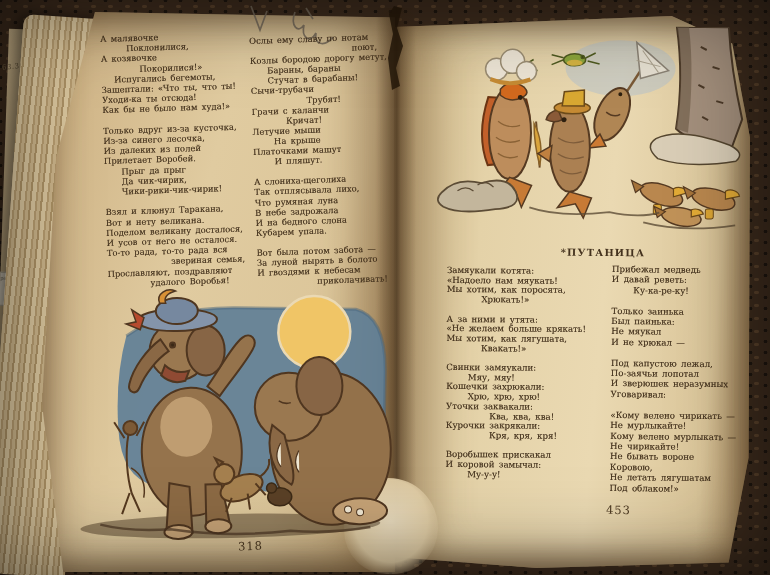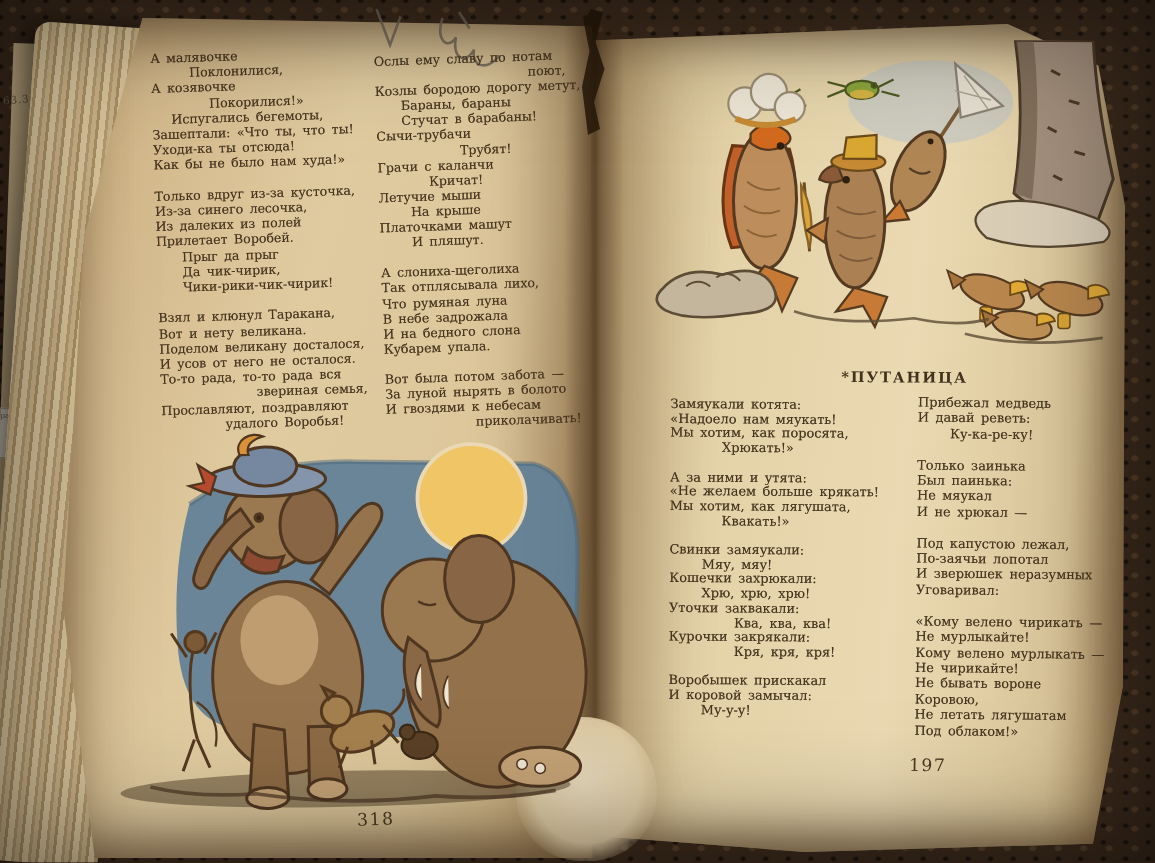--- a/index.html
+++ b/index.html
@@ -234,15 +234,15 @@
     </g>
   </svg>
 
   <div id="l-col1" class="verse"><div class="vline">А малявочке</div><div class="vline">      Поклонилися,</div><div class="vline">А козявочке</div><div class="vline">         Покорилися!»</div><div class="vline">   Испугались бегемоты,</div><div class="vline">Зашептали: «Что ты, что ты!</div><div class="vline">Уходи-ка ты отсюда!</div><div class="vline">Как бы не было нам худа!»</div><div class="vline">&nbsp;</div><div class="vline">Только вдруг из-за кусточка,</div><div class="vline">Из-за синего лесочка,</div><div class="vline">Из далеких из полей</div><div class="vline">Прилетает Воробей.</div><div class="vline">    Прыг да прыг</div><div class="vline">    Да чик-чирик,</div><div class="vline">    Чики-рики-чик-чирик!</div><div class="vline">&nbsp;</div><div class="vline">Взял и клюнул Таракана,</div><div class="vline">Вот и нету великана.</div><div class="vline">Поделом великану досталося,</div><div class="vline">И усов от него не осталося.</div><div class="vline">То-то рада, то-то рада вся</div><div class="vline">               звериная семья,</div><div class="vline">Прославляют, поздравляют</div><div class="vline">          удалого Воробья!</div></div>
   <div id="l-col2" class="verse"><div class="vline">Ослы ему славу по нотам</div><div class="vline">                        поют,</div><div class="vline">Козлы бородою дорогу метут,</div><div class="vline">    Бараны, бараны</div><div class="vline">    Стучат в барабаны!</div><div class="vline">Сычи-трубачи</div><div class="vline">             Трубят!</div><div class="vline">Грачи с каланчи</div><div class="vline">        Кричат!</div><div class="vline">Летучие мыши</div><div class="vline">     На крыше</div><div class="vline">Платочками машут</div><div class="vline">     И пляшут.</div><div class="vline">&nbsp;</div><div class="vline">А слониха-щеголиха</div><div class="vline">Так отплясывала лихо,</div><div class="vline">Что румяная луна</div><div class="vline">В небе задрожала</div><div class="vline">И на бедного слона</div><div class="vline">Кубарем упала.</div><div class="vline">&nbsp;</div><div class="vline">Вот была потом забота —</div><div class="vline">За луной нырять в болото</div><div class="vline">И гвоздями к небесам</div><div class="vline">              приколачивать!</div></div>
   <div class="title">*ПУТАНИЦА</div>
   <div id="r-col1" class="verse"><div class="vline">Замяукали котята:</div><div class="vline">«Надоело нам мяукать!</div><div class="vline">Мы хотим, как поросята,</div><div class="vline">        Хрюкать!»</div><div class="vline">&nbsp;</div><div class="vline">А за ними и утята:</div><div class="vline">«Не желаем больше крякать!</div><div class="vline">Мы хотим, как лягушата,</div><div class="vline">        Квакать!»</div><div class="vline">&nbsp;</div><div class="vline">Свинки замяукали:</div><div class="vline">     Мяу, мяу!</div><div class="vline">Кошечки захрюкали:</div><div class="vline">     Хрю, хрю, хрю!</div><div class="vline">Уточки заквакали:</div><div class="vline">          Ква, ква, ква!</div><div class="vline">Курочки закрякали:</div><div class="vline">          Кря, кря, кря!</div><div class="vline">&nbsp;</div><div class="vline">Воробышек прискакал</div><div class="vline">И коровой замычал:</div><div class="vline">     Му-у-у!</div></div>
   <div id="r-col2" class="verse"><div class="vline">Прибежал медведь</div><div class="vline">И давай реветь:</div><div class="vline">     Ку-ка-ре-ку!</div><div class="vline">&nbsp;</div><div class="vline">Только заинька</div><div class="vline">Был паинька:</div><div class="vline">Не мяукал</div><div class="vline">И не хрюкал —</div><div class="vline">&nbsp;</div><div class="vline">Под капустою лежал,</div><div class="vline">По-заячьи лопотал</div><div class="vline">И зверюшек неразумных</div><div class="vline">Уговаривал:</div><div class="vline">&nbsp;</div><div class="vline">«Кому велено чирикать —</div><div class="vline">Не мурлыкайте!</div><div class="vline">Кому велено мурлыкать —</div><div class="vline">Не чирикайте!</div><div class="vline">Не бывать вороне</div><div class="vline">Коровою,</div><div class="vline">Не летать лягушатам</div><div class="vline">Под облаком!»</div></div>
 
   <div id="pn-318" class="pagenum">318</div>
-  <div id="pn-319" class="pagenum">197</div>
+  <div id="pn-319" class="pagenum">453</div>
 
 </div>
 
 </body></html>

